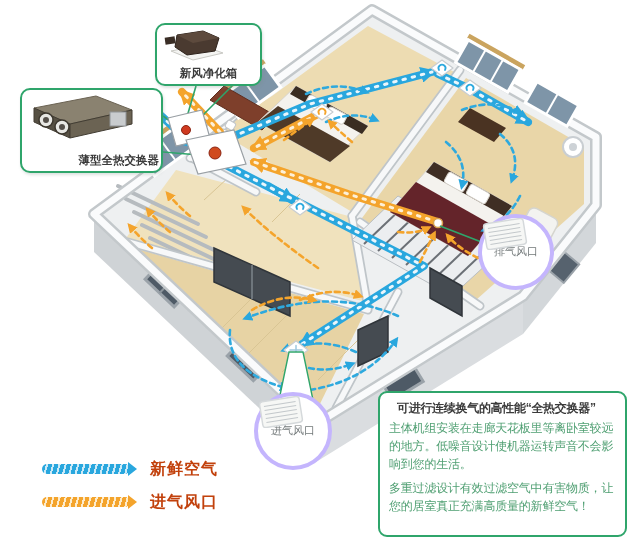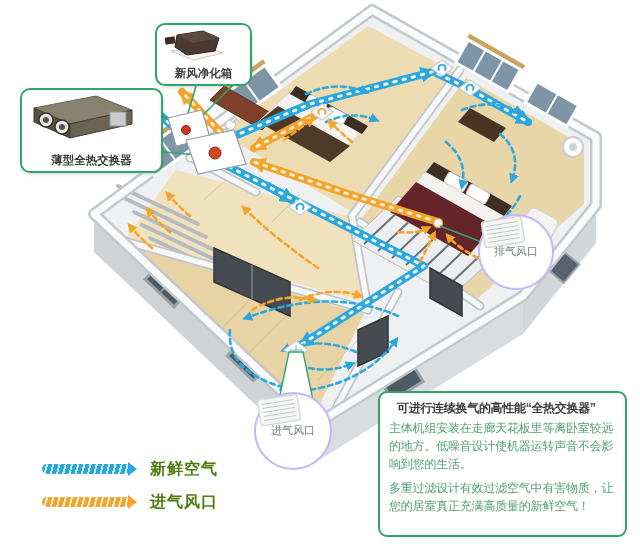--- a/index.html
+++ b/index.html
@@ -6,25 +6,25 @@
   .stage{position:relative;width:640px;height:550px;background:#ffffff;overflow:hidden;
          font-family:"Liberation Sans","DejaVu Sans",sans-serif;}
   .stage svg{position:absolute;left:0;top:0;}
 
   
   .callout{position:absolute;background:#ffffff;border:2.5px solid #2fa56b;border-radius:10px;
            box-shadow:1px 2px 3px rgba(120,140,130,.25);display:flex;flex-direction:column;
            align-items:center;justify-content:flex-end;box-sizing:border-box;padding:3px 2px;}
   .callout .lbl{font-size:11.5px;font-weight:bold;color:#3b3b3b;white-space:nowrap;line-height:1.2;}
   .callout .img{flex:1;display:flex;align-items:center;justify-content:center;width:100%;}
-  .co-purifier{left:155px;top:23px;width:97px;height:63px;}
-  .co-exchanger{left:20px;top:88px;width:143px;height:85px;}
+  .co-purifier{left:155px;top:23px;width:107px;height:63px;}
+  .co-exchanger{left:20px;top:88px;width:143px;height:85px;align-items:flex-end;}
 
   
-  .vent-circle{position:absolute;background:#ffffff;border:2px solid #c4b5fd;border-radius:50%;
+  .vent-circle{position:absolute;background:#ffffff;border:4px solid #c4b5fd;border-radius:50%;
                display:flex;flex-direction:column;align-items:center;justify-content:center;
                box-sizing:border-box;}
   .vent-circle .lbl{font-size:11px;color:#73797a;margin-top:-2px;white-space:nowrap;}
   .vc-exhaust{left:478px;top:214px;width:76px;height:76px;}
   .vc-intake{left:254px;top:392px;width:78px;height:78px;}
 
   
   .infobox{position:absolute;left:378px;top:391px;width:249px;box-sizing:border-box;
            background:#ffffff;border:2.5px solid #2fa56b;border-radius:9px;padding:7px 9px 8px 9px;}
   .infobox h3{margin:0 0 2px 8px;font-size:12px;font-weight:bold;color:#3a3a3a;letter-spacing:-0.3px;}
@@ -34,21 +34,21 @@
   
   .legend{position:absolute;left:42px;top:456px;}
   .legend-row{display:flex;align-items:center;height:26px;margin-bottom:7px;}
   .legend-arrow{position:relative;width:88px;height:10px;border-radius:5px;margin-right:20px;}
   .legend-arrow:after{content:"";position:absolute;right:-7px;top:-2px;border-left:9px solid;
                       border-top:7px solid transparent;border-bottom:7px solid transparent;}
   .arrow-blue{background:repeating-linear-gradient(105deg,#29a7de 0 4px,#cdeaf7 4px 6px);}
   .arrow-blue:after{border-left-color:#29a7de;}
   .arrow-orange{background:repeating-linear-gradient(105deg,#f4a42c 0 4px,#fdeccd 4px 6px);}
   .arrow-orange:after{border-left-color:#f4a42c;}
-  .legend-row .lbl{font-size:16px;font-weight:600;color:#4d7c0f;letter-spacing:1px;}
+  .legend-row .lbl{font-size:16px;font-weight:600;color:#c2410c;letter-spacing:1px;}
 </style>
 </head>
 <body>
 
 <div class="stage">
 
   <svg width="640" height="550" viewBox="0 0 640 550">
     <defs>
       <marker id="mB" markerUnits="userSpaceOnUse" markerWidth="16" markerHeight="16" refX="7" refY="5" orient="auto-start-reverse" viewBox="0 0 10 10">
           <path d="M0 0 L10 5 L0 10 Z" fill="#29a7de"></path>

